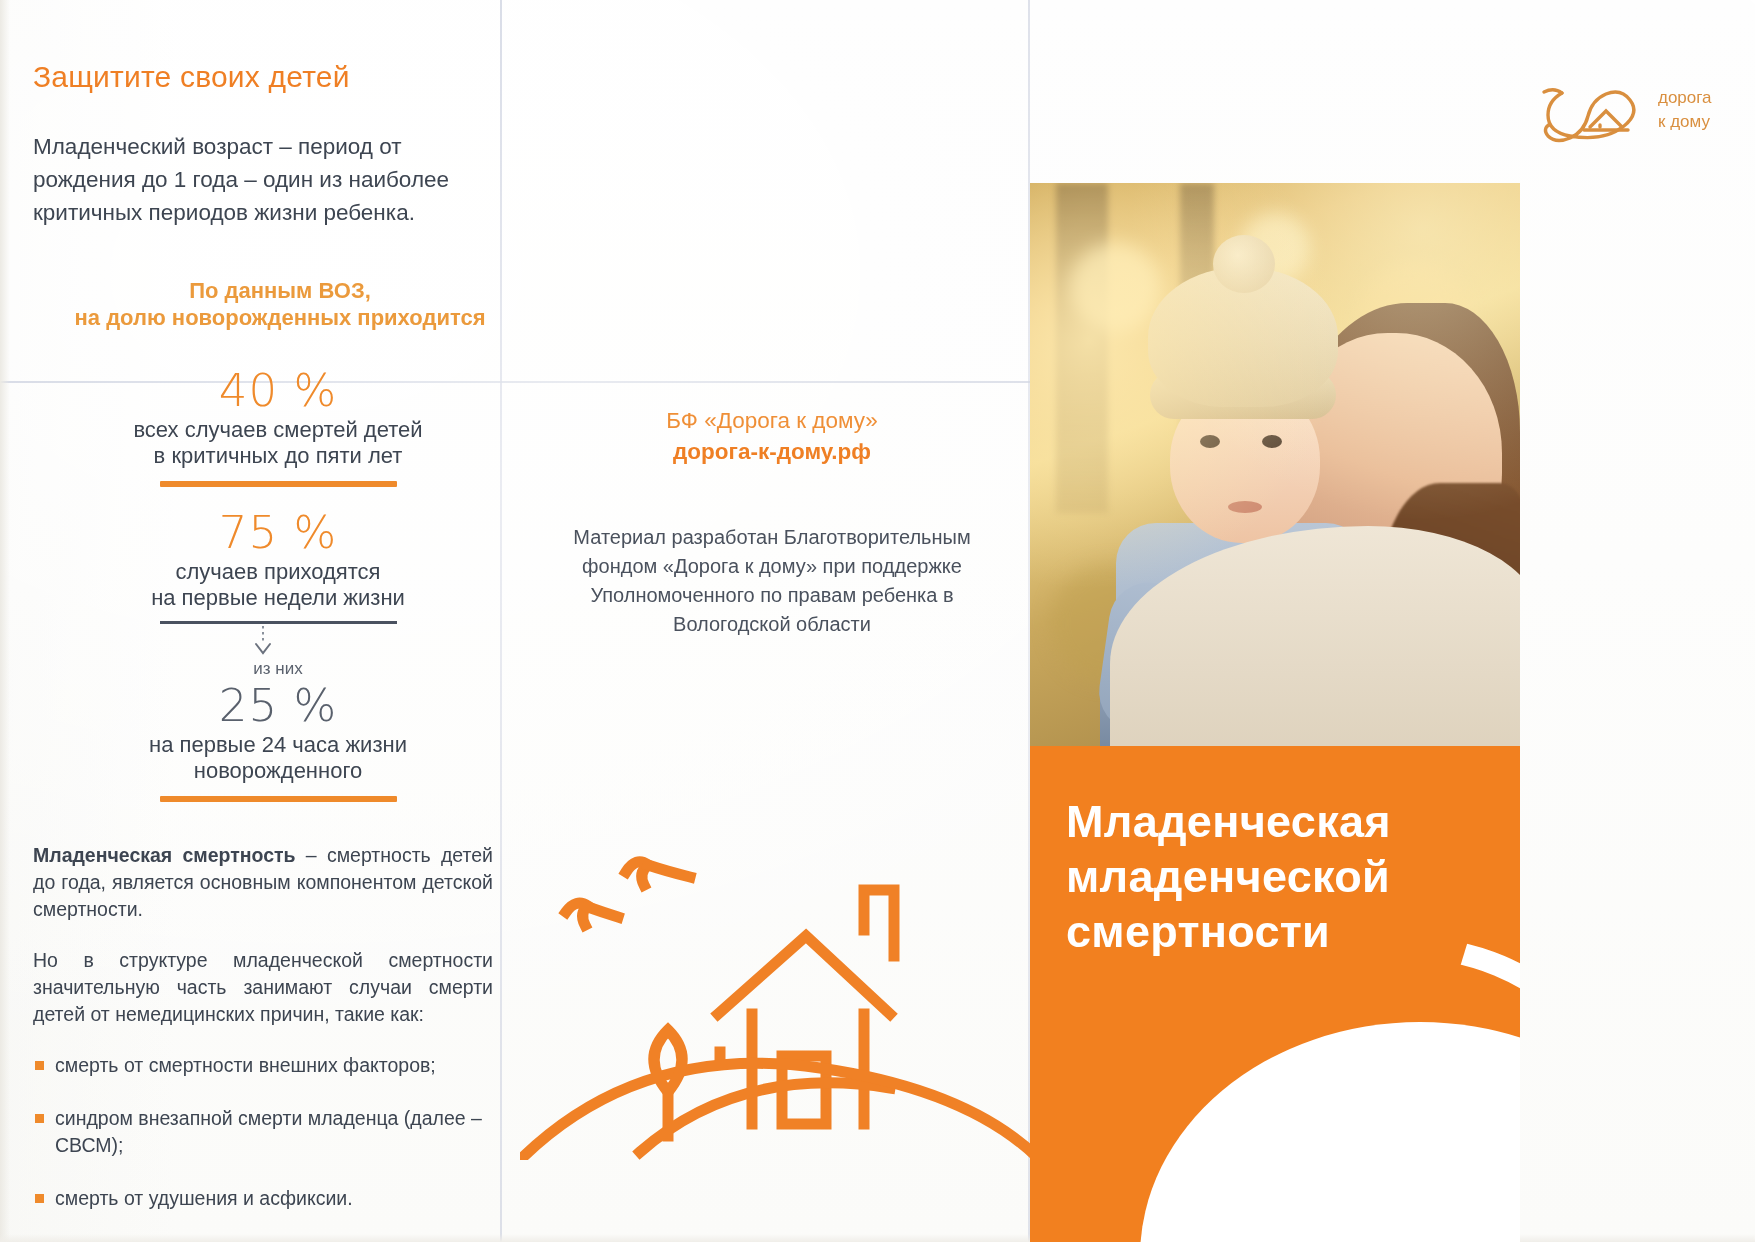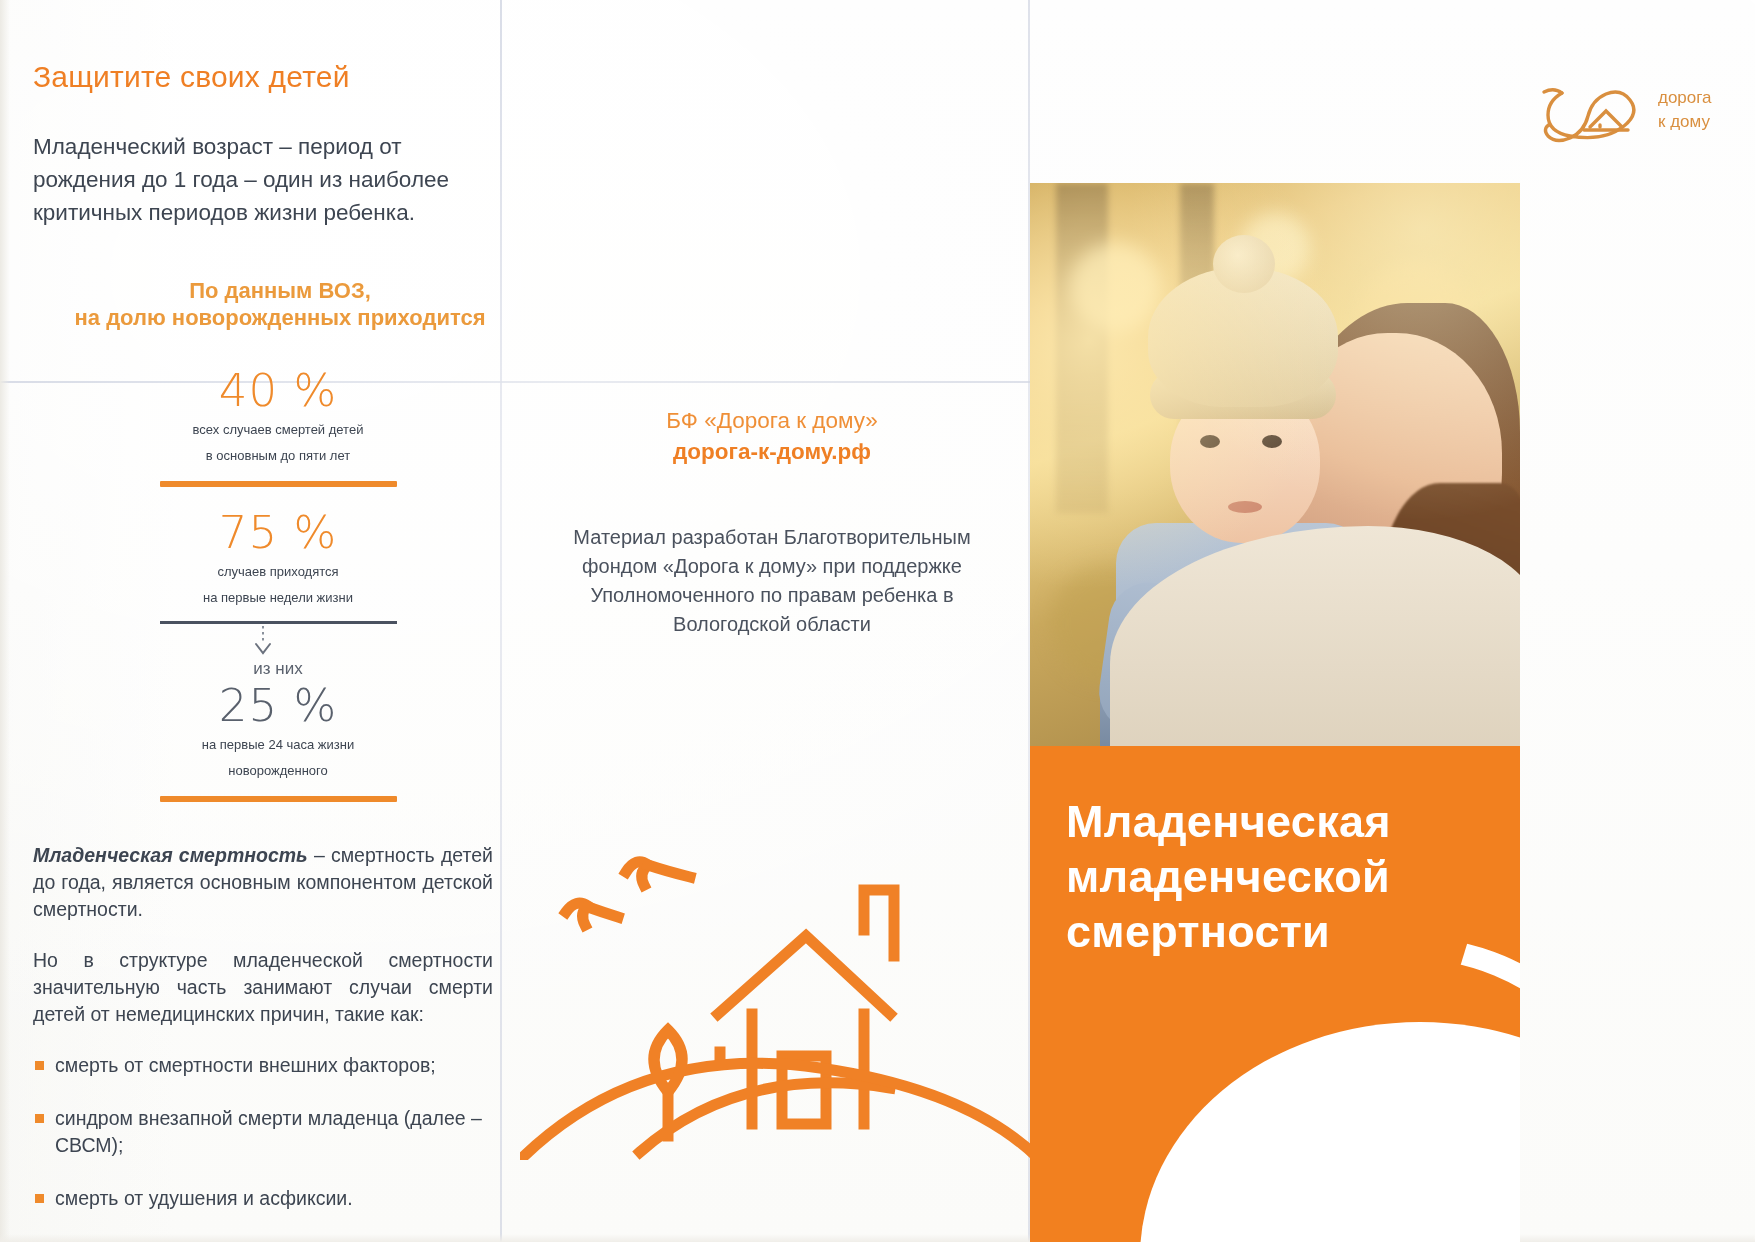--- a/index.html
+++ b/index.html
@@ -33,30 +33,30 @@
   .head{font-size:30px;font-weight:normal;color:#ef7f24;letter-spacing:.2px;margin:0 0 36px 0;}
   .intro{font-size:22.5px;line-height:33px;color:#3d4551;margin:0;}
 
   .voz{margin:48px 0 0 0;text-align:center;font-weight:bold;color:#eb9a3c;
        font-size:22px;line-height:27px;padding-left:34px;}
 
   .stat{text-align:center;padding-left:30px;}
   .stat .num{font-size:45px;color:#ef8a2b;font-weight:300;letter-spacing:1px;line-height:52px;
              font-family:"DejaVu Sans",sans-serif;}
   .stat .num.dark{color:#59606c;}
-  .stat .cap{font-size:13px;line-height:26px;color:#3d4551;}
+  .stat .cap{font-size:22px;line-height:26px;color:#3d4551;}
   .stat .sub{font-size:17px;line-height:22px;color:#5b626e;}
 
   .rule-orange{height:6px;background:#ef8a2b;width:237px;margin:12px auto 0 auto;border-radius:1px;}
   .rule-dark{height:3px;background:#4a5260;width:237px;margin:10px auto 0 auto;}
 
   .arrow-wrap{height:34px;display:flex;align-items:center;justify-content:center;}
 
   .defs{margin-top:40px;font-size:19.5px;line-height:27px;text-align:justify;color:#3d4551;}
-  .defs b{font-style:italic;font-weight:bold;}
+  .defs b{font-weight:bold;}
   .defs p{margin:0 0 24px 0;}
 
   .bullets{margin-top:6px;list-style:none;padding:0;}
   .bullets li{position:relative;padding-left:22px;margin-bottom:26px;
               font-size:19.5px;line-height:27px;color:#3d4551;}
   .bullets li:before{content:"";position:absolute;left:2px;top:9px;width:9px;height:9px;background:#ef8a2b;}
 
   
   .panel-center{position:absolute;left:552px;top:405px;width:440px;text-align:center;}
   .fund{font-size:22.5px;line-height:31px;color:#ef8f37;}
@@ -143,21 +143,21 @@
     <p class="intro">Младенческий возраст – период от рождения до 1 года – один из наиболее критичных периодов жизни ребенка.</p>
 
     <div class="voz">
       <div>По данным ВОЗ,</div>
       <div>на долю новорожденных приходится</div>
     </div>
 
     <div class="stat" style="margin-top:34px;">
       <div class="num">40 %</div>
       <div class="cap">всех случаев смертей детей</div>
-      <div class="cap">в основным до пяти лет</div>
+      <div class="cap">в критичных до пяти лет</div>
       <div class="rule-orange"></div>
     </div>
 
     <div class="stat" style="margin-top:20px;">
       <div class="num">75 %</div>
       <div class="cap">случаев приходятся</div>
       <div class="cap">на первые недели жизни</div>
       <div class="rule-dark"></div>
     </div>
 

